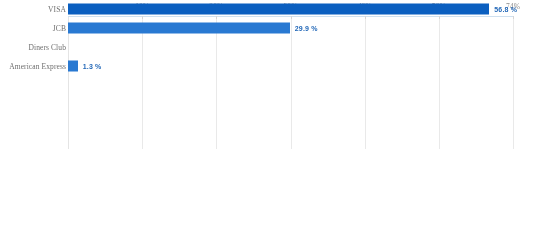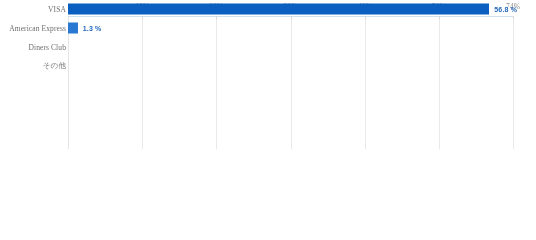--- a/index.html
+++ b/index.html
@@ -105,33 +105,36 @@
 
   <div class="rows" id="rows">
       <div class="row">
         <div class="row-label" style="color: rgb(110, 110, 110);">VISA</div>
         <div class="bar-wrap">
           <div class="bar primary" title="VISA 56.8 %" style="width: 421.267px; background: rgb(11, 95, 192);"></div>
           <div class="bar-value" style="left: 426.267px; color: rgb(35, 104, 184);">56.8 %</div>
         </div>
       </div>
       <div class="row">
-        <div class="row-label" style="color: rgb(110, 110, 110);">American Express</div>
+        <div class="row-label" style="color: rgb(110, 110, 110);">JCB</div>
         <div class="bar-wrap">
-          <div class="bar" title="American Express 1.3 %" style="width: 9.64167px; background: rgb(41, 121, 210);"></div>
-          <div class="bar-value" style="left: 14.6417px; color: rgb(35, 104, 184);">1.3 %</div>
+          <div class="bar" title="JCB 29.9 %" style="width: 221.758px; background: rgb(41, 121, 210);"></div>
+          <div class="bar-value" style="left: 226.758px; color: rgb(35, 104, 184);">29.9 %</div>
         </div>
       </div>
       <div class="row">
         <div class="row-label" style="color: rgb(110, 110, 110);">Diners Club</div>
         <div class="bar-wrap"></div>
       </div>
       <div class="row">
-        <div class="row-label" style="color: rgb(110, 110, 110);">その他</div>
-        <div class="bar-wrap"></div>
+        <div class="row-label" style="color: rgb(110, 110, 110);">American Express</div>
+        <div class="bar-wrap">
+          <div class="bar" title="American Express 1.3 %" style="width: 9.64167px; background: rgb(41, 121, 210);"></div>
+          <div class="bar-value" style="left: 14.6417px; color: rgb(35, 104, 184);">1.3 %</div>
+        </div>
       </div>
     </div>
 
 <div class="tick-mark" style="left: 142.167px;"></div>
     <div class="tick-mark" style="left: 216.333px;"></div>
     <div class="tick-mark" style="left: 290.5px;"></div>
     <div class="tick-mark" style="left: 364.667px;"></div>
     <div class="tick-mark" style="left: 438.833px;"></div>
     <div class="tick-mark" style="left: 513px;"></div>
   </div>

